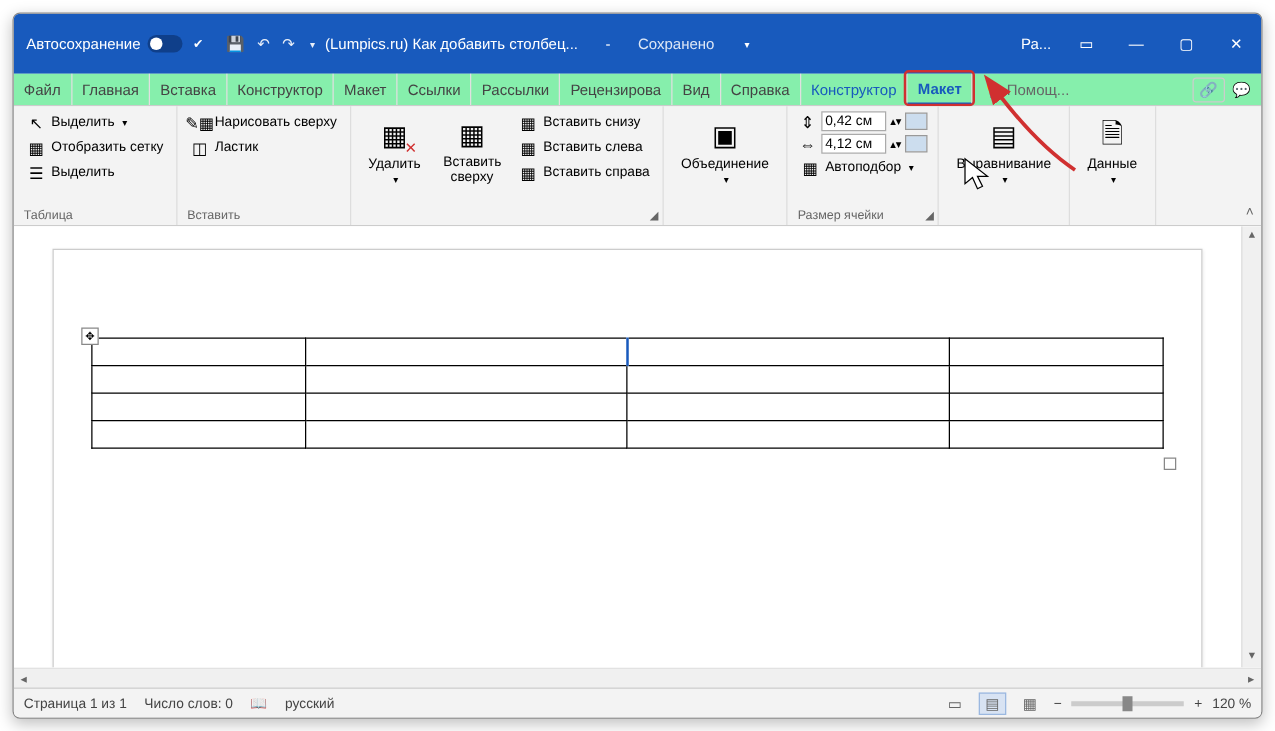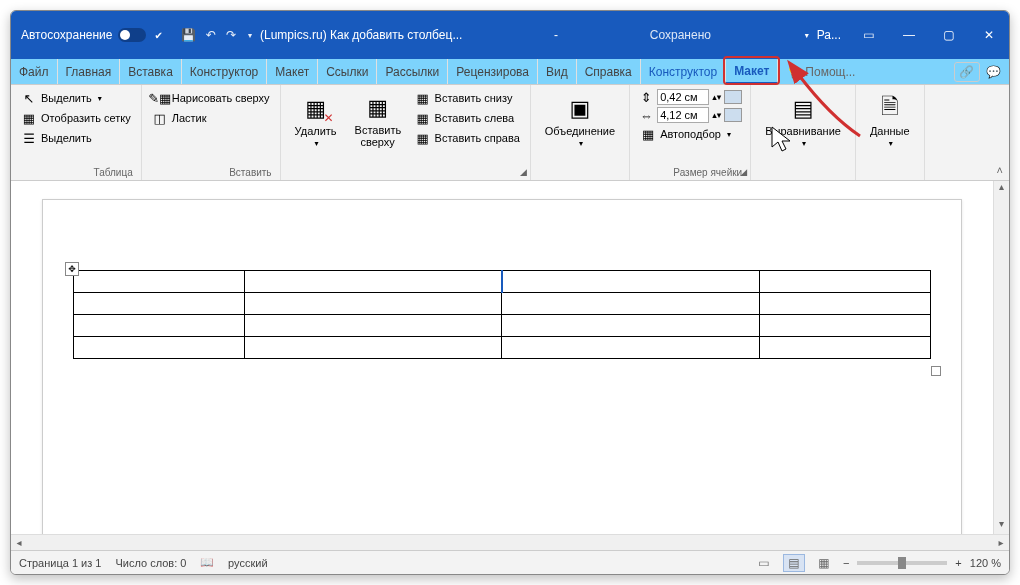--- a/index.html
+++ b/index.html
@@ -5,36 +5,36 @@
 * { box-sizing: border-box; margin: 0; padding: 0; font-family: 'Segoe UI', Tahoma, sans-serif; }
 body { background: #fff; width: 1020px; height: 585px; overflow: hidden; position: relative; }
 .window { width: 1000px; height: 565px; margin: 10px; border: 1px solid #888; box-shadow: 0 4px 12px rgba(0,0,0,.25); border-radius: 6px; overflow: hidden; background: #fff; display: flex; flex-direction: column; }
 .titlebar { background: #185ABD; color: #fff; height: 48px; display: flex; align-items: center; font-size: 12px; }
 .autosave { display: flex; align-items: center; gap: 6px; padding: 0 10px; }
 .toggle { width: 28px; height: 14px; background: #0f3f8a; border-radius: 7px; position: relative; }
 .toggle::after { content:''; position:absolute; width:10px; height:10px; background:#fff; border-radius:50%; top:2px; left:2px; }
 .check { color:#fff; font-size:10px; margin-left:2px;}
 .qat { display:flex; gap:10px; padding:0 8px; align-items:center; }
 .qat span { cursor:pointer; opacity:.9; }
-.doctitle { flex:1; text-align:center; display:flex; gap:8px; justify-content:space-between; align-items:center; }
+.doctitle { flex:1; text-align:center; display:flex; gap:22px; justify-content:flex-start; align-items:center; }
 .saved { opacity:.85; }
 .wincontrols { display:flex; }
 .wincontrols div { width:40px; height:32px; display:flex; align-items:center; justify-content:center; cursor:pointer; }
 .username { padding:0 8px; border-left:1px solid rgba(255,255,255,.2); border-right:1px solid rgba(255,255,255,.2); height:100%; display:flex; align-items:center; gap:4px;}
-.tabs { background:#7dd3fc; border-bottom:1px solid #ccc; display:flex; font-size:12px; height:26px; align-items:stretch; }
+.tabs { background:#86efac; border-bottom:1px solid #ccc; display:flex; font-size:12px; height:26px; align-items:stretch; }
 .tab { padding:0 8px; display:flex; align-items:center; cursor:pointer; border-right:1px solid #e0e0e0; color:#444; white-space:nowrap; }
 .tab.tool { color:#185ABD; }
 .tab.active { color:#185ABD; font-weight:600; border-bottom:2px solid #185ABD; position:relative; }
 .tab.active::after { content:''; position:absolute; inset:-3px; border:2px solid #d03030; border-radius:4px; pointer-events:none; }
 .search-tab { padding:0 8px; display:flex; align-items:center; color:#666; gap:4px; }
 .tabright { margin-left:auto; display:flex; align-items:center; gap:6px; padding:0 8px; }
 .collab { width:26px; height:20px; border:1px solid #ccc; border-radius:3px; display:flex; align-items:center; justify-content:center; color:#185ABD; }
 .ribbon { background:#f3f3f3; border-bottom:1px solid #ccc; height:96px; display:flex; font-size:11px; position:relative; }
 .group { border-right:1px solid #ddd; padding:4px 8px 2px; display:flex; flex-direction:column; justify-content:space-between; }
-.grouplabel { text-align:right; color:#666; font-size:10px; padding-top:2px; }
+.grouplabel { text-align:left; color:#666; font-size:10px; padding-top:2px; }
 .stack { display:flex; flex-direction:column; gap:2px; }
 .btn { display:flex; align-items:center; gap:4px; padding:1px 2px; cursor:pointer; white-space:nowrap; }
 .bigbtn { display:flex; flex-direction:column; align-items:center; justify-content:center; padding:2px 6px; cursor:pointer; height:64px; gap:2px; text-align:center; }
 .ico { width:16px; height:16px; display:inline-flex; align-items:center; justify-content:center; font-size:13px; }
 .ico.big { width:28px; height:28px; font-size:22px; }
 .row { display:flex; gap:6px; align-items:flex-start; }
 .sizecell input { width:52px; font-size:11px; border:1px solid #aaa; padding:1px 2px; }
 .sizecell { display:flex; align-items:center; gap:3px; }
 .dlgarrow { position:absolute; bottom:3px; right:3px; font-size:9px; color:#666; }
 .docarea { flex:1; background:#fff; display:flex; overflow:hidden; position:relative; }

